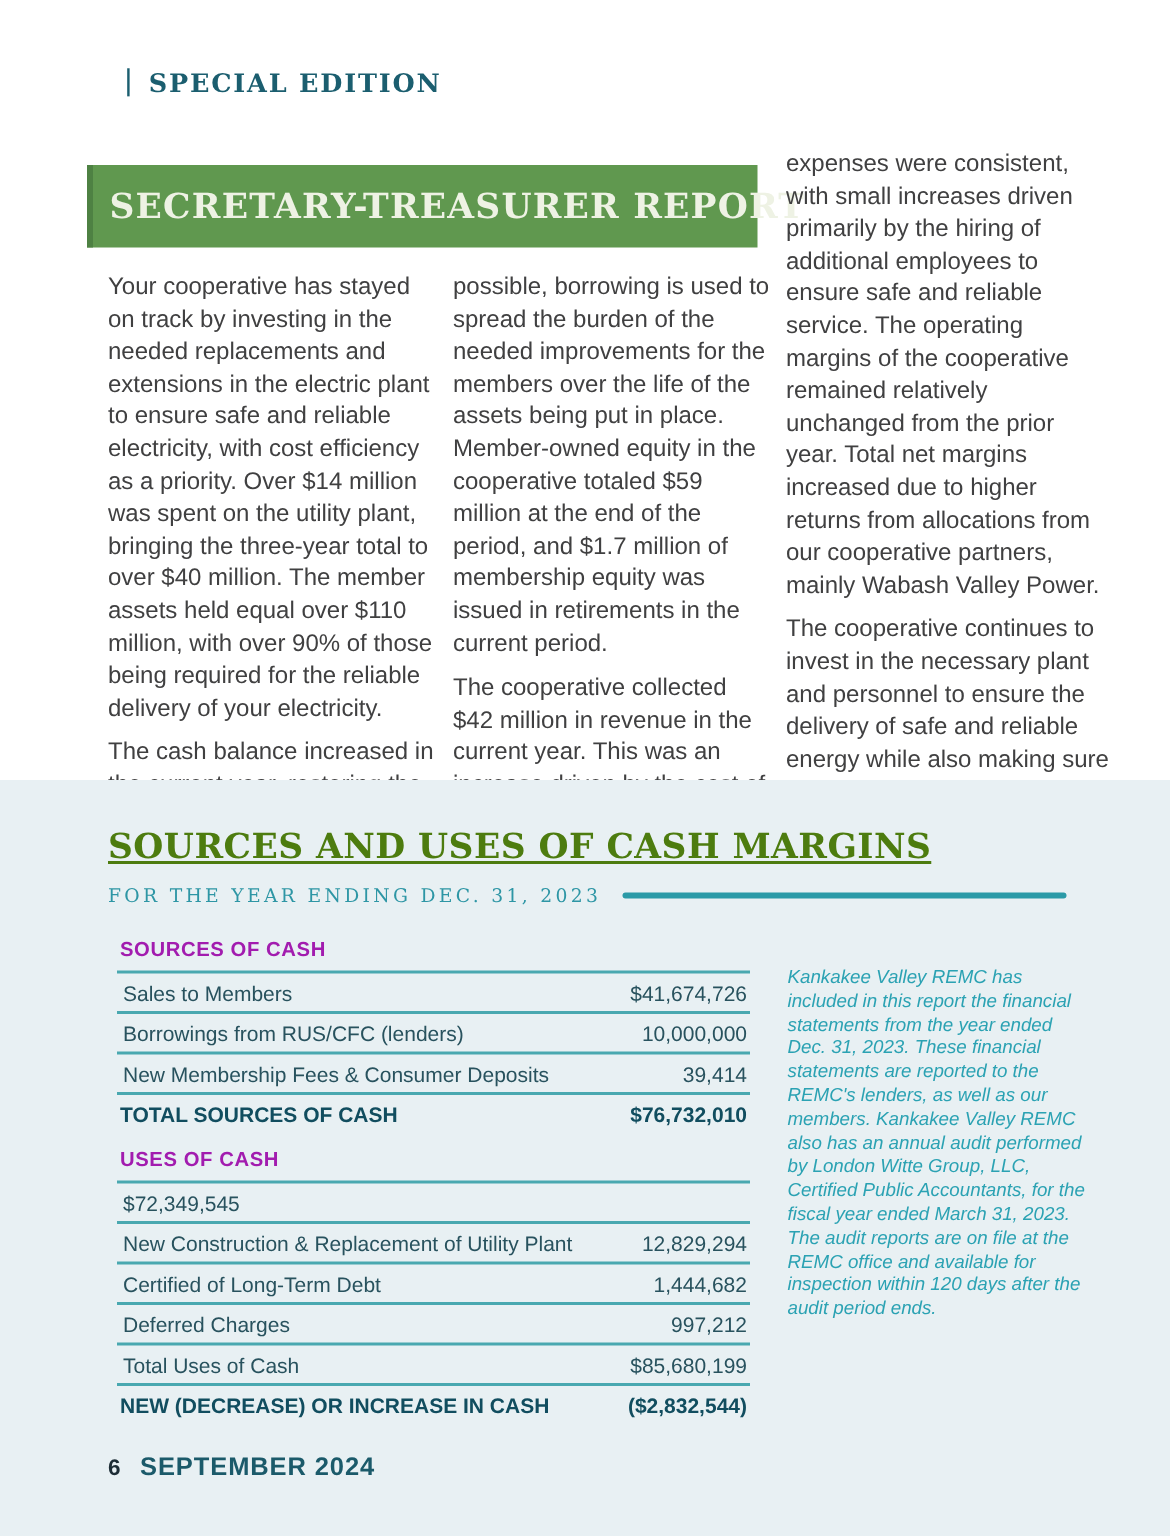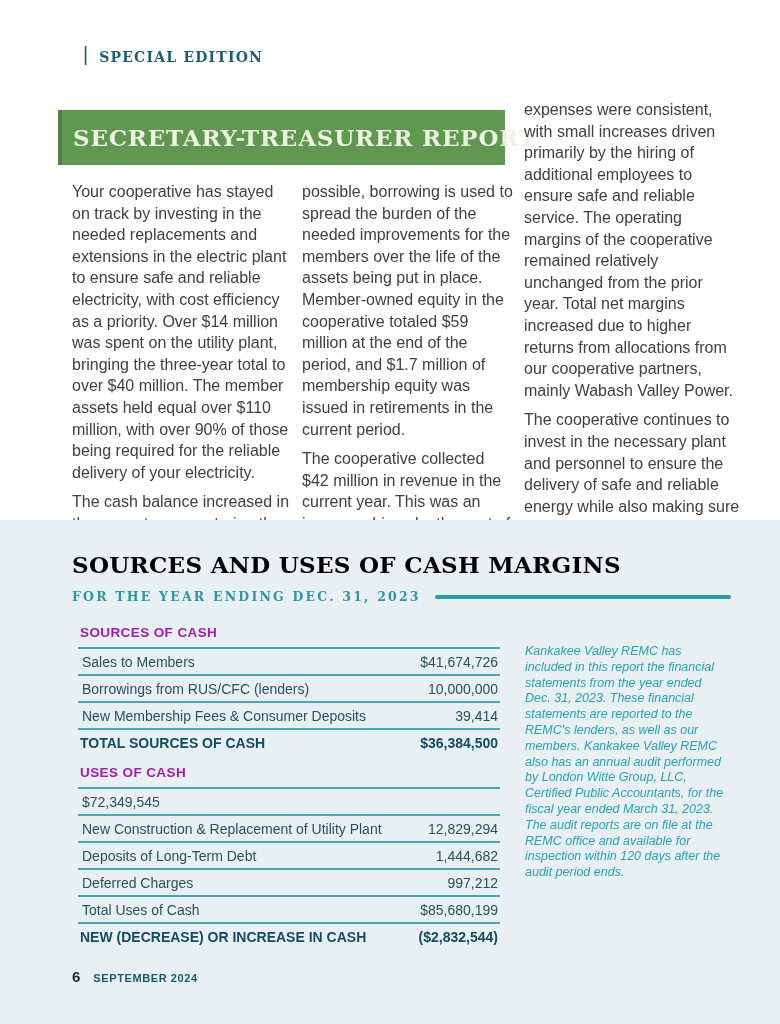--- a/index.html
+++ b/index.html
@@ -5,21 +5,21 @@
   html,body{margin:0;padding:0;background:#ffffff;}
   .page{
     position:relative;width:780px;height:1024px;margin:0 auto;
     background:#ffffff;overflow:hidden;
     font-family:"Liberation Sans",sans-serif;
   }
   
   .masthead{position:absolute;left:72px;top:44px;display:flex;align-items:baseline;color:#1b5e6f;}
   .brand{font-size:23px;font-weight:800;letter-spacing:0.2px;}
   .mast-divider{font-size:20px;font-weight:300;margin:0 11px;color:#1b5e6f;position:relative;top:-1px;}
-  .edition{font-family:"DejaVu Serif",serif;font-size:14px;font-weight:600;letter-spacing:1.2px;}
+  .edition{font-family:"DejaVu Serif",serif;font-size:17px;font-weight:600;letter-spacing:1.2px;}
   
   .banner{
     position:absolute;left:58px;top:110px;width:447px;height:55px;
     background:#60984f;border-left:4px solid #4e8143;
     display:flex;align-items:center;box-sizing:border-box;padding-left:11px;
   }
   .banner-title{
     font-family:"DejaVu Serif",serif;font-size:23px;font-weight:700;
     color:#eef2e4;letter-spacing:0.8px;white-space:nowrap;
   }
@@ -27,25 +27,25 @@
   .col{position:absolute;color:#404041;font-size:16px;line-height:21.6px;}
   .col p{margin:0 0 8px 0;}
   .col-1{left:72px;top:181px;width:222px;}
   .col-2{left:302px;top:181px;width:212px;}
   .col-3{left:524px;top:99px;width:216px;}
   
   .lower{position:absolute;left:0;top:520px;width:780px;height:504px;background:#e8f0f3;}
   .fin-title{
     position:absolute;left:72px;top:31px;
     font-family:"DejaVu Serif",serif;font-size:23px;font-weight:700;
-    color:#000000;letter-spacing:0.3px;white-space:nowrap;
+    color:#4d7c0f;letter-spacing:0.3px;white-space:nowrap;text-decoration:underline;
   }
   .fin-subrow{position:absolute;left:72px;top:69px;display:flex;align-items:center;}
   .fin-subtitle{
-    font-family:"DejaVu Serif",serif;font-size:12.5px;font-weight:700;
+    font-family:"DejaVu Serif",serif;font-size:12.5px;font-weight:400;
     color:#2e96a5;letter-spacing:2.2px;white-space:nowrap;
   }
   .fin-rule{width:296px;height:4px;background:#2b9aa7;margin-left:14px;border-radius:2px;}
   
   .fin-table{position:absolute;left:78px;width:422px;}
   .tbl-sources{top:105px;}
   .tbl-uses{top:245px;}
   .tbl-header{
     font-size:13.5px;font-weight:700;color:#a21caf;letter-spacing:0.4px;
     padding:0 0 7px 2px;border-bottom:2px solid #49a8b0;
@@ -58,21 +58,21 @@
   .tbl-row .tbl-value{}
   .tbl-row.total{border-bottom:none;font-weight:800;color:#114d5f;padding-left:2px;}
   
   .side-note{
     position:absolute;left:525px;top:124px;width:200px;
     font-style:italic;font-size:12.5px;line-height:15.8px;color:#2ba2b3;
   }
   
   .footer{position:absolute;left:72px;top:448px;display:flex;align-items:baseline;}
   .page-num{font-size:15px;font-weight:800;color:#1d2d36;}
-  .issue{font-size:11px;font-weight:700;color:#1b5a6a;letter-spacing:0.6px;margin-left:13px;}
+  .issue{font-size:17px;font-weight:700;color:#1b5a6a;letter-spacing:0.6px;margin-left:13px;}
 </style>
 </head>
 <body>
 
 <div class="page">
 
   <div class="masthead">
     <span class="mast-divider">|</span>
     <span class="edition">SPECIAL EDITION</span>
   </div>
@@ -120,39 +120,39 @@
             <span class="tbl-value">10,000,000</span>
           </div>
 
           <div class="tbl-row">
             <span class="tbl-label">New Membership Fees &amp; Consumer Deposits</span>
             <span class="tbl-value">39,414</span>
           </div>
         </div>
       <div class="tbl-row total">
         <span class="tbl-label">TOTAL SOURCES OF CASH</span>
-        <span class="tbl-value">$36,384,500</span>
+        <span class="tbl-value">$76,732,010</span>
       </div>
     </div>
 
     <div class="fin-table tbl-uses">
       <div class="tbl-header">USES OF CASH</div>
       <div>
 
           <div class="tbl-row">
             <span class="tbl-value">$72,349,545</span>
           </div>
 
           <div class="tbl-row">
             <span class="tbl-label">New Construction &amp; Replacement of Utility Plant</span>
             <span class="tbl-value">12,829,294</span>
           </div>
 
           <div class="tbl-row">
-            <span class="tbl-label">Deposits of Long-Term Debt</span>
+            <span class="tbl-label">Certified of Long-Term Debt</span>
             <span class="tbl-value">1,444,682</span>
           </div>
 
           <div class="tbl-row">
             <span class="tbl-label">Deferred Charges</span>
             <span class="tbl-value">997,212</span>
           </div>
 
           <div class="tbl-row">
             <span class="tbl-label">Total Uses of Cash</span>

